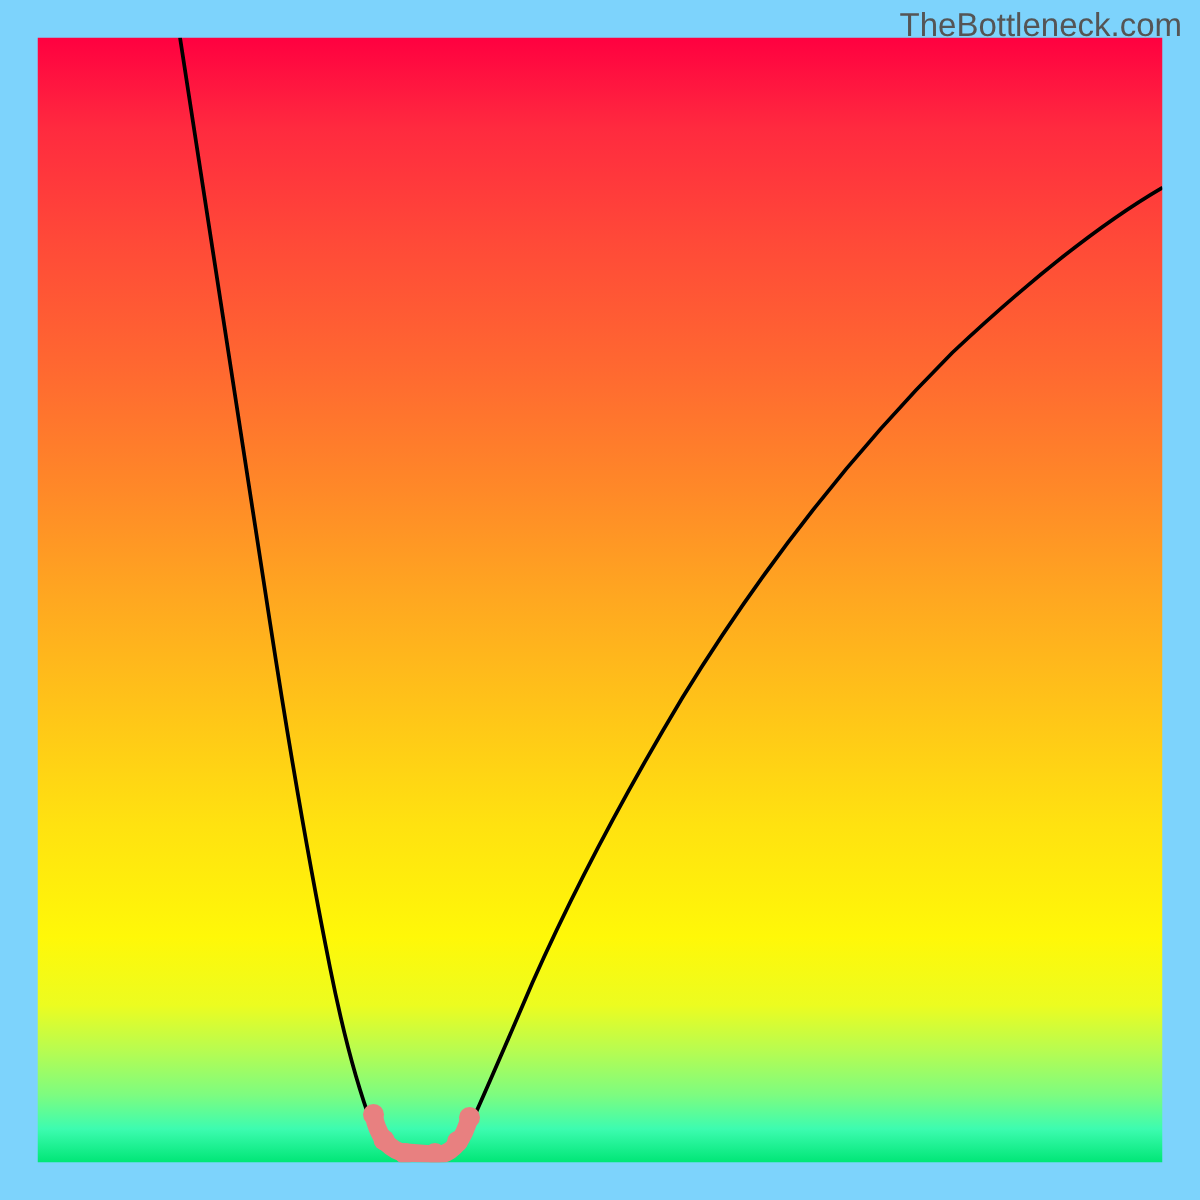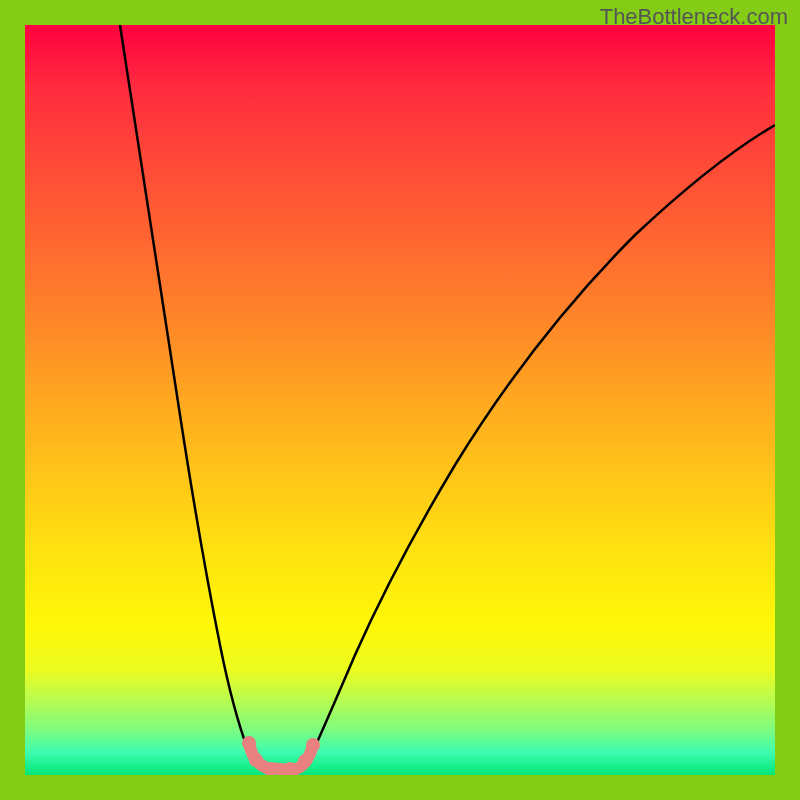--- a/index.html
+++ b/index.html
@@ -9,21 +9,21 @@
     }
     html, body {
       width: 800px;
       height: 800px;
       overflow: hidden;
       background: #000;
     }
     .container {
       width: 800px;
       height: 800px;
-      background: #84cc16;
+      background: #7dd3fc;
       position: relative;
       text-decoration: underline;
     }
     .watermark {
       position: absolute;
       top: 4px;
       right: 12px;
       font-family: Arial, Helvetica, sans-serif;
       font-size: 22px;
       color: #555;

